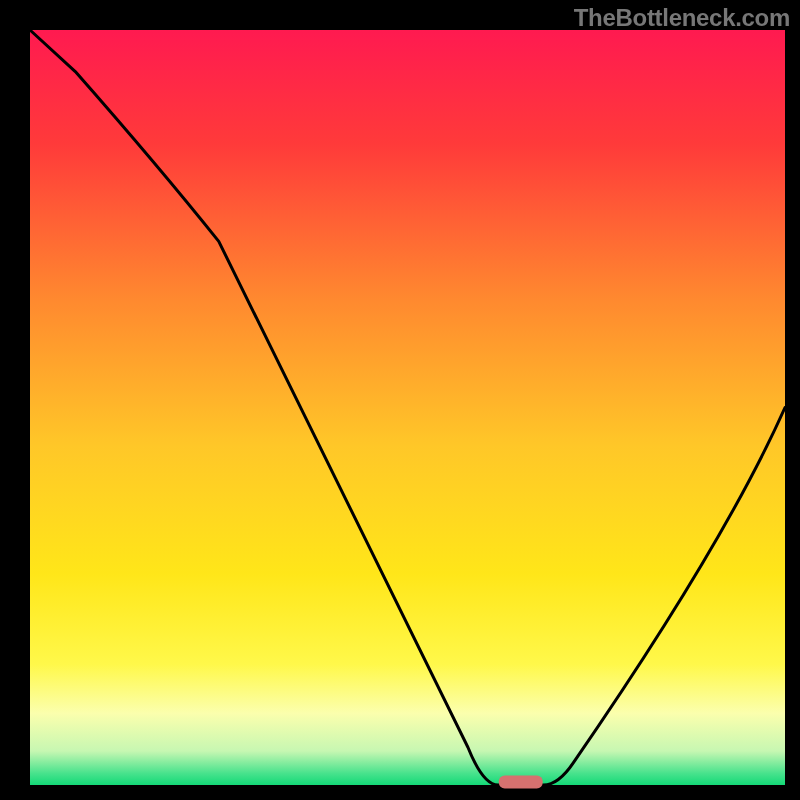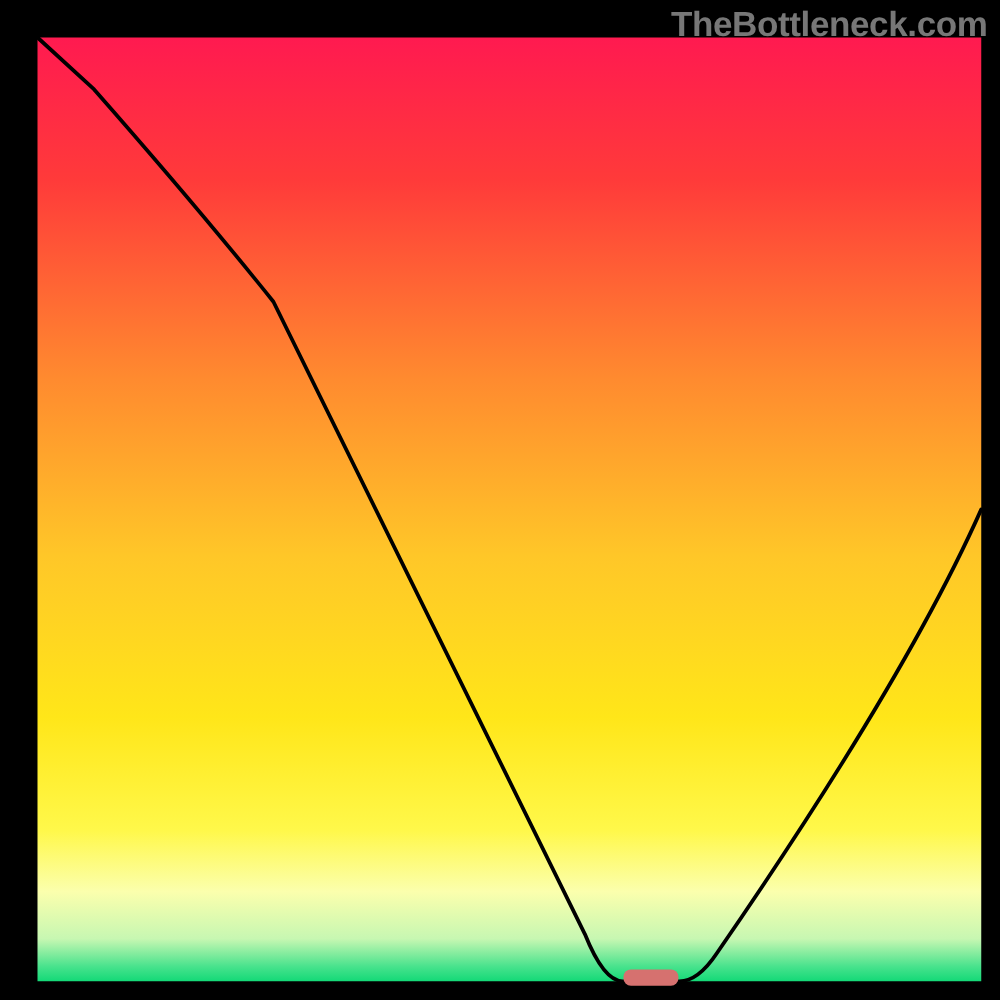--- a/index.html
+++ b/index.html
@@ -13,21 +13,21 @@
   }
   .wrap {
     position: relative;
     width: 800px;
     height: 800px;
   }
   .watermark {
     position: absolute;
     top: 4px;
     right: 10px;
-    font-size: 28px;
+    font-size: 24px;
     font-weight: 600;
     color: #777;
     letter-spacing: -0.3px;
     z-index: 3;
   }
   svg {
     display: block;
     position: absolute;
     top: 0;
     left: 0;

